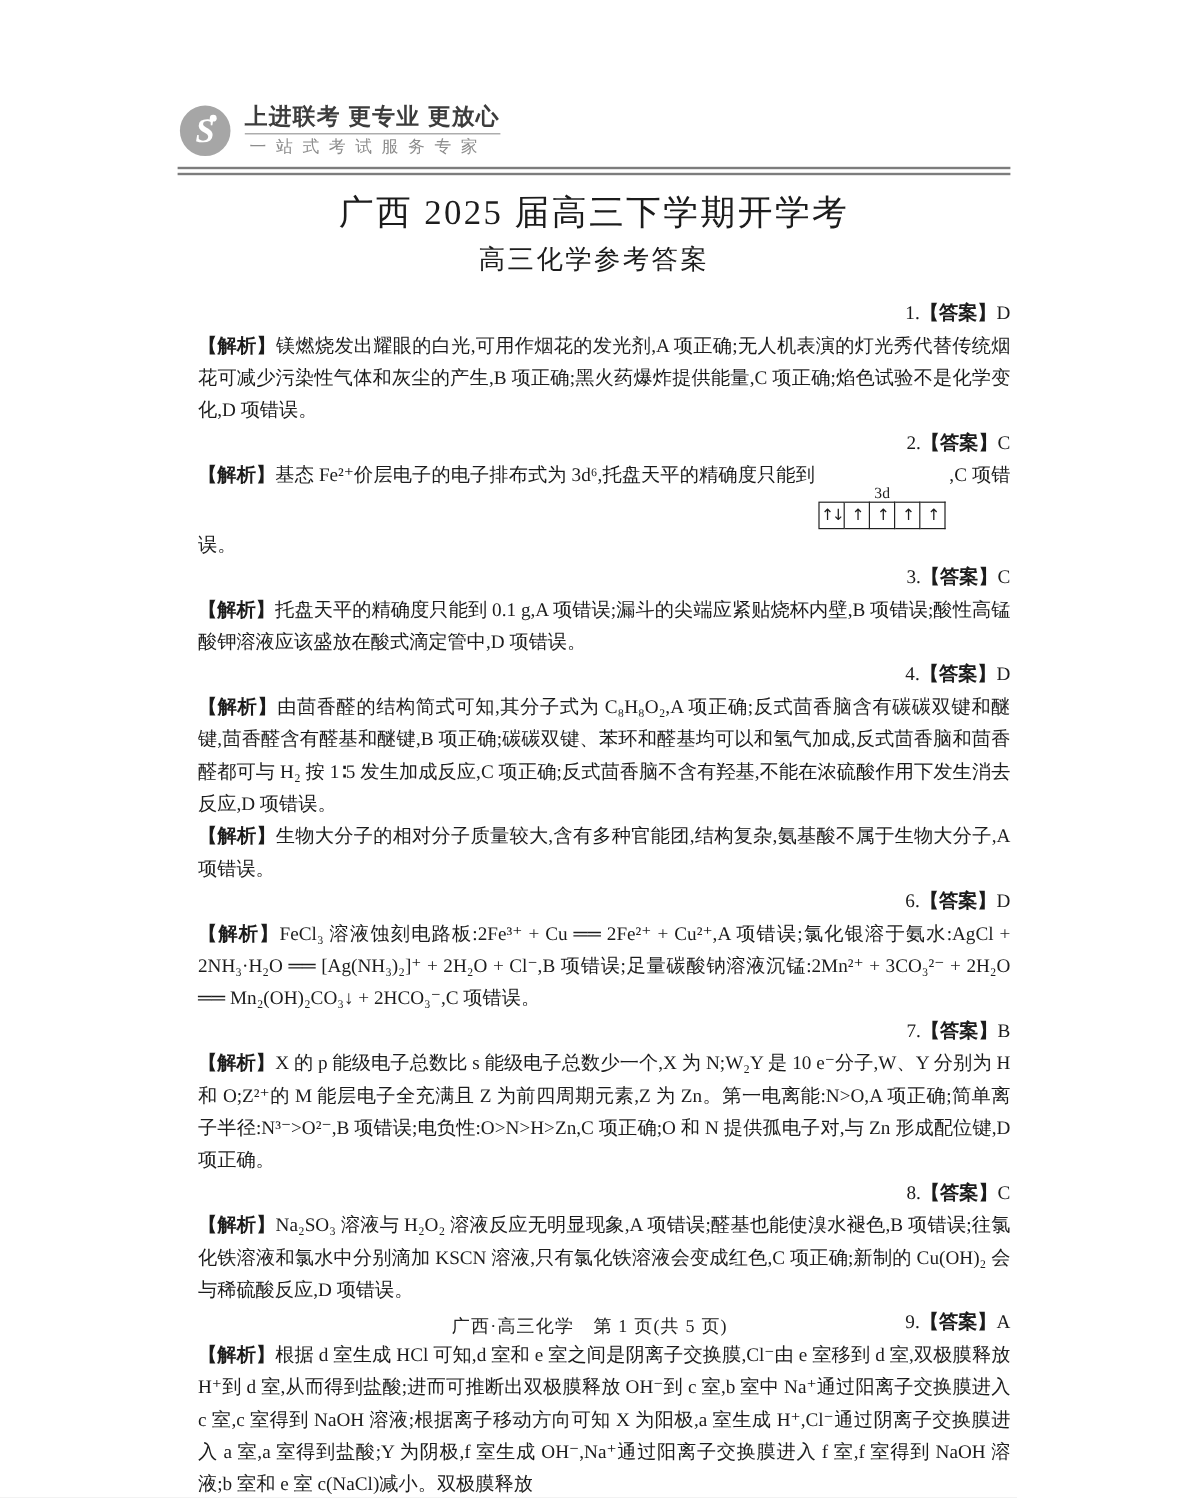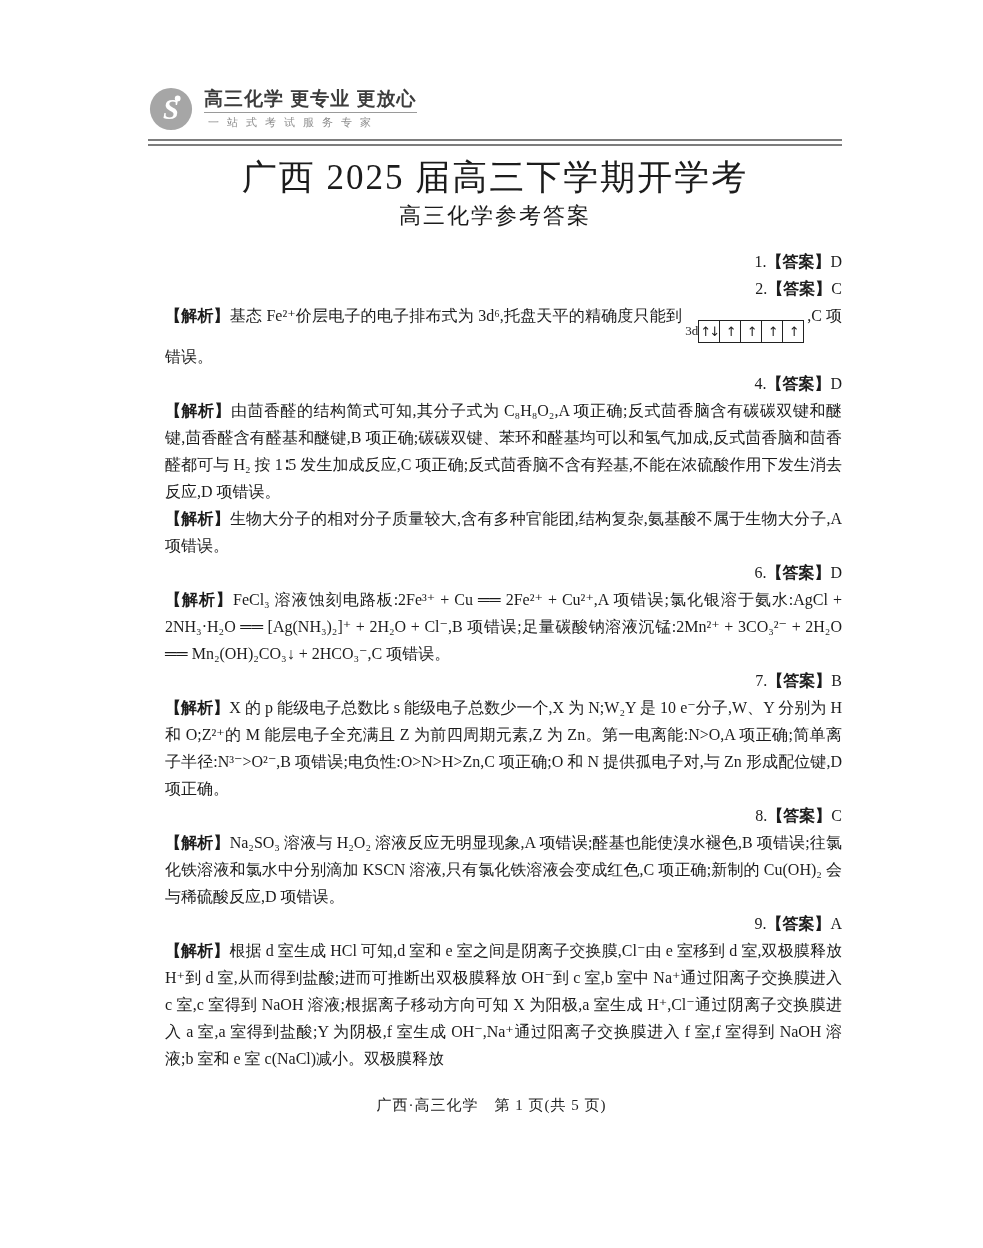--- a/index.html
+++ b/index.html
@@ -19,46 +19,46 @@
   .logo{width:46px;height:46px;flex:0 0 auto;}
   .brand-text{display:flex;flex-direction:column;}
   .slogan-main{
     font-family:"Liberation Sans","DejaVu Sans",sans-serif;
     font-weight:700;font-size:19px;line-height:21px;color:#3c3c3c;
     letter-spacing:1px;white-space:nowrap;
   }
   .slogan-rule{border-top:1.5px solid #9a9a9a;margin:3px 0 2px 0;}
   .slogan-sub{
     font-family:"Liberation Sans","DejaVu Sans",sans-serif;
-    font-size:11px;color:#8d8d8d;letter-spacing:8px;white-space:nowrap;
+    font-size:14px;color:#8d8d8d;letter-spacing:8px;white-space:nowrap;
     padding-left:4px;
   }
   .page-rule{margin-top:7px;height:3px;border-top:2px solid #7d7d7d;border-bottom:2px solid #7d7d7d;}
 
   
   .doc-title{
-    text-align:center;font-size:35px;font-weight:400;letter-spacing:2px;
+    text-align:center;font-size:29px;font-weight:400;letter-spacing:2px;
     margin:12px 0 0 0;line-height:40px;
   }
   .doc-subtitle{
     text-align:center;font-size:22px;font-weight:400;letter-spacing:2px;
     margin:2px 0 0 0;line-height:32px;
   }
 
   
   .items{margin-top:16px;font-size:16px;line-height:27px;}
   .item{margin:0;}
   .ans-line{white-space:nowrap;text-align:right;}
   .item-num{display:inline;}
   .lbl{font-weight:700;}
   .jiexi{margin:0;padding-left:17px;text-align:justify;}
 
   
   .orbital{
-    display:inline-flex;flex-direction:row;align-items:center;
+    display:inline-flex;flex-direction:column;align-items:center;
     vertical-align:-14px;margin:0 3px;line-height:normal;
   }
   .orb-label{font-size:13px;line-height:14px;}
   .orb-boxes{display:inline-flex;}
   .orb-box{
     width:20px;height:21px;border:1px solid #222;border-left:none;
     display:flex;align-items:center;justify-content:center;
     font-size:13px;letter-spacing:-2px;line-height:1;
     font-family:"DejaVu Sans",sans-serif;
   }
@@ -78,50 +78,55 @@
 
     <div class="brand-row">
       <div class="logo">
         <svg viewBox="0 0 48 48" width="46" height="46">
           <circle cx="24" cy="24" r="22" fill="#a6a6a6"></circle>
           <text x="24" y="34" font-size="30" font-style="italic" font-weight="bold" text-anchor="middle" fill="#ffffff" font-family="Liberation Serif, DejaVu Serif, serif">S</text>
           <circle cx="31" cy="13" r="3" fill="#ffffff"></circle>
         </svg>
       </div>
       <div class="brand-text">
-        <div class="slogan-main">高三化学 更专业 更放心</div>
+        <div class="slogan-main">上进联考 更专业 更放心</div>
         <div class="slogan-rule"></div>
         <div class="slogan-sub">一站式考试服务专家</div>
       </div>
     </div>
     <div class="page-rule"></div>
 
     <h1 class="doc-title">广西 2025 届高三下学期开学考</h1>
     <h2 class="doc-subtitle">高三化学参考答案</h2>
 
     <div class="items">
 
       <div class="item">
         <div class="ans-line"><span class="item-num">1.</span><span class="lbl">【答案】</span><span>D</span></div>
+        <p class="jiexi"><span class="lbl">【解析】</span><span>镁燃烧发出耀眼的白光,可用作烟花的发光剂,A 项正确;无人机表演的灯光秀代替传统烟花可减少污染性气体和灰尘的产生,B 项正确;黑火药爆炸提供能量,C 项正确;焰色试验不是化学变化,D 项错误。</span></p>
       </div>
 
       <div class="item">
         <div class="ans-line"><span class="item-num">2.</span><span class="lbl">【答案】</span><span>C</span></div>
         <p class="jiexi"><span class="lbl">【解析】</span><span>基态 Fe²⁺价层电子的电子排布式为 3d⁶,托盘天平的精确度只能到</span><span class="orbital">
               <span class="orb-label">3d</span>
               <span class="orb-boxes">
                 <span class="orb-box">↑↓</span>
                 <span class="orb-box">↑</span>
                 <span class="orb-box">↑</span>
                 <span class="orb-box">↑</span>
                 <span class="orb-box">↑</span>
               </span>
             </span><span>,C 项错误。</span></p>
       </div>
 
+      <div class="item">
+        <div class="ans-line"><span class="item-num">3.</span><span class="lbl">【答案】</span><span>C</span></div>
+        <p class="jiexi"><span class="lbl">【解析】</span><span>托盘天平的精确度只能到 0.1 g,A 项错误;漏斗的尖端应紧贴烧杯内壁,B 项错误;酸性高锰酸钾溶液应该盛放在酸式滴定管中,D 项错误。</span></p>
+      </div>
 
       <div class="item">
         <div class="ans-line"><span class="item-num">4.</span><span class="lbl">【答案】</span><span>D</span></div>
         <p class="jiexi"><span class="lbl">【解析】</span><span>由茴香醛的结构简式可知,其分子式为 C₈H₈O₂,A 项正确;反式茴香脑含有碳碳双键和醚键,茴香醛含有醛基和醚键,B 项正确;碳碳双键、苯环和醛基均可以和氢气加成,反式茴香脑和茴香醛都可与 H₂ 按 1∶5 发生加成反应,C 项正确;反式茴香脑不含有羟基,不能在浓硫酸作用下发生消去反应,D 项错误。</span></p>
       </div>
 
       <div class="item">
         <p class="jiexi"><span class="lbl">【解析】</span><span>生物大分子的相对分子质量较大,含有多种官能团,结构复杂,氨基酸不属于生物大分子,A 项错误。</span></p>
       </div>
 

